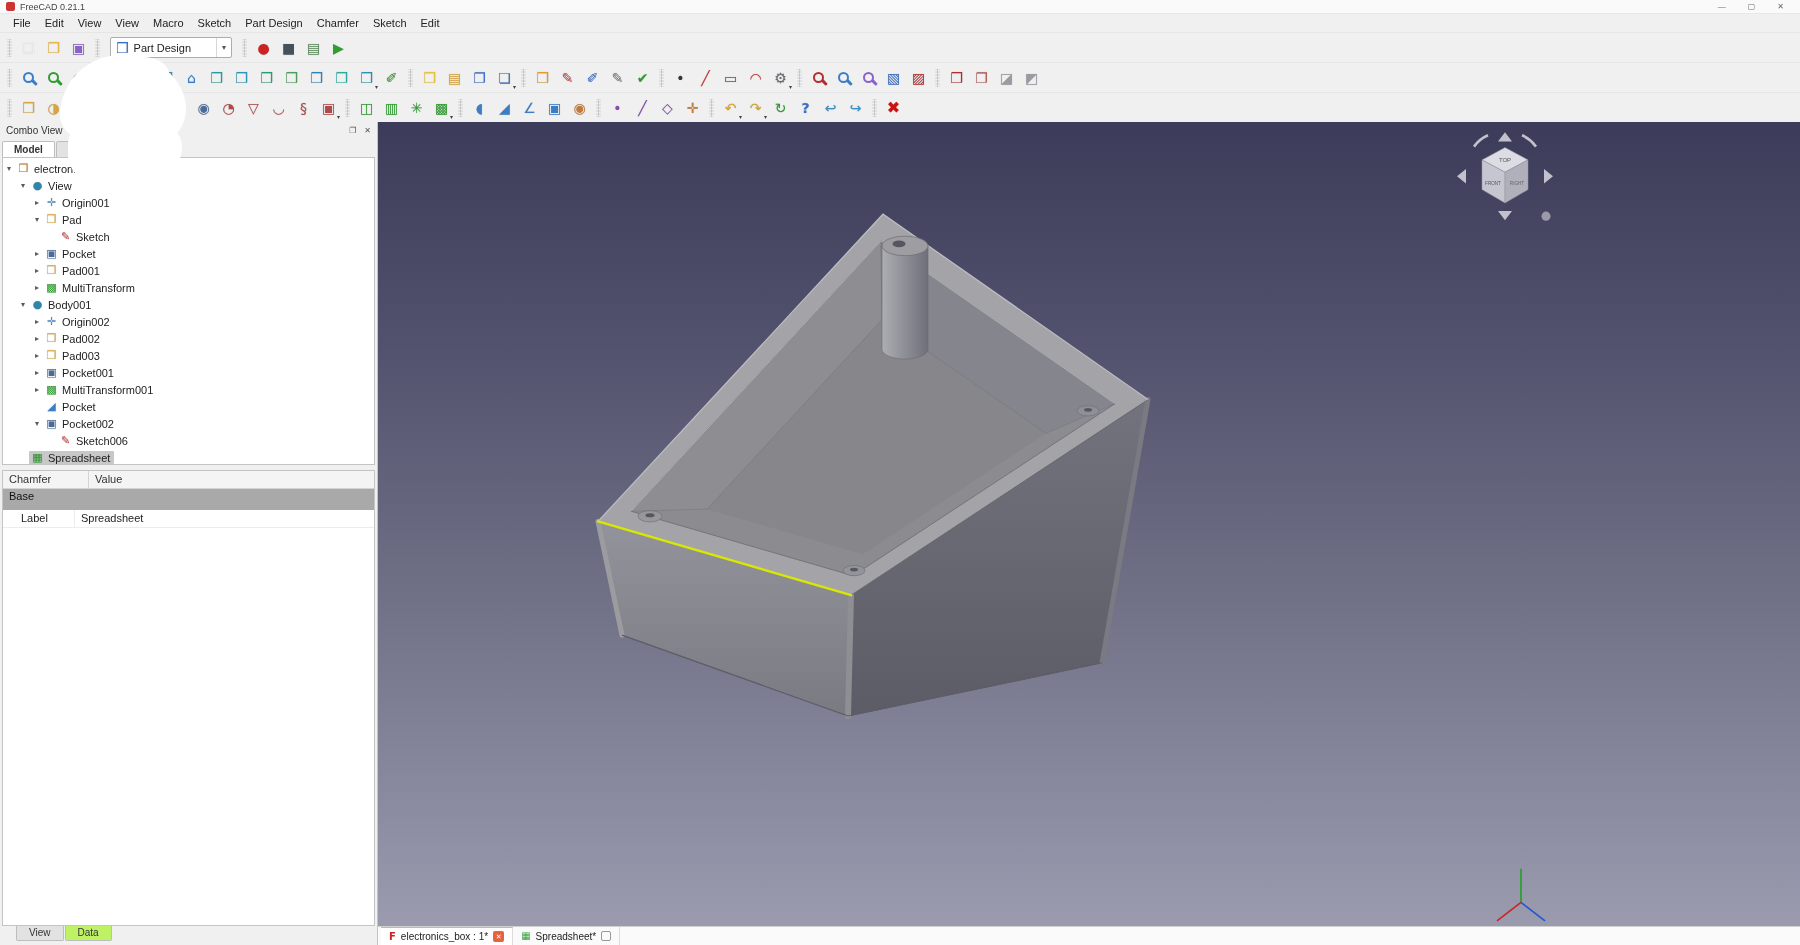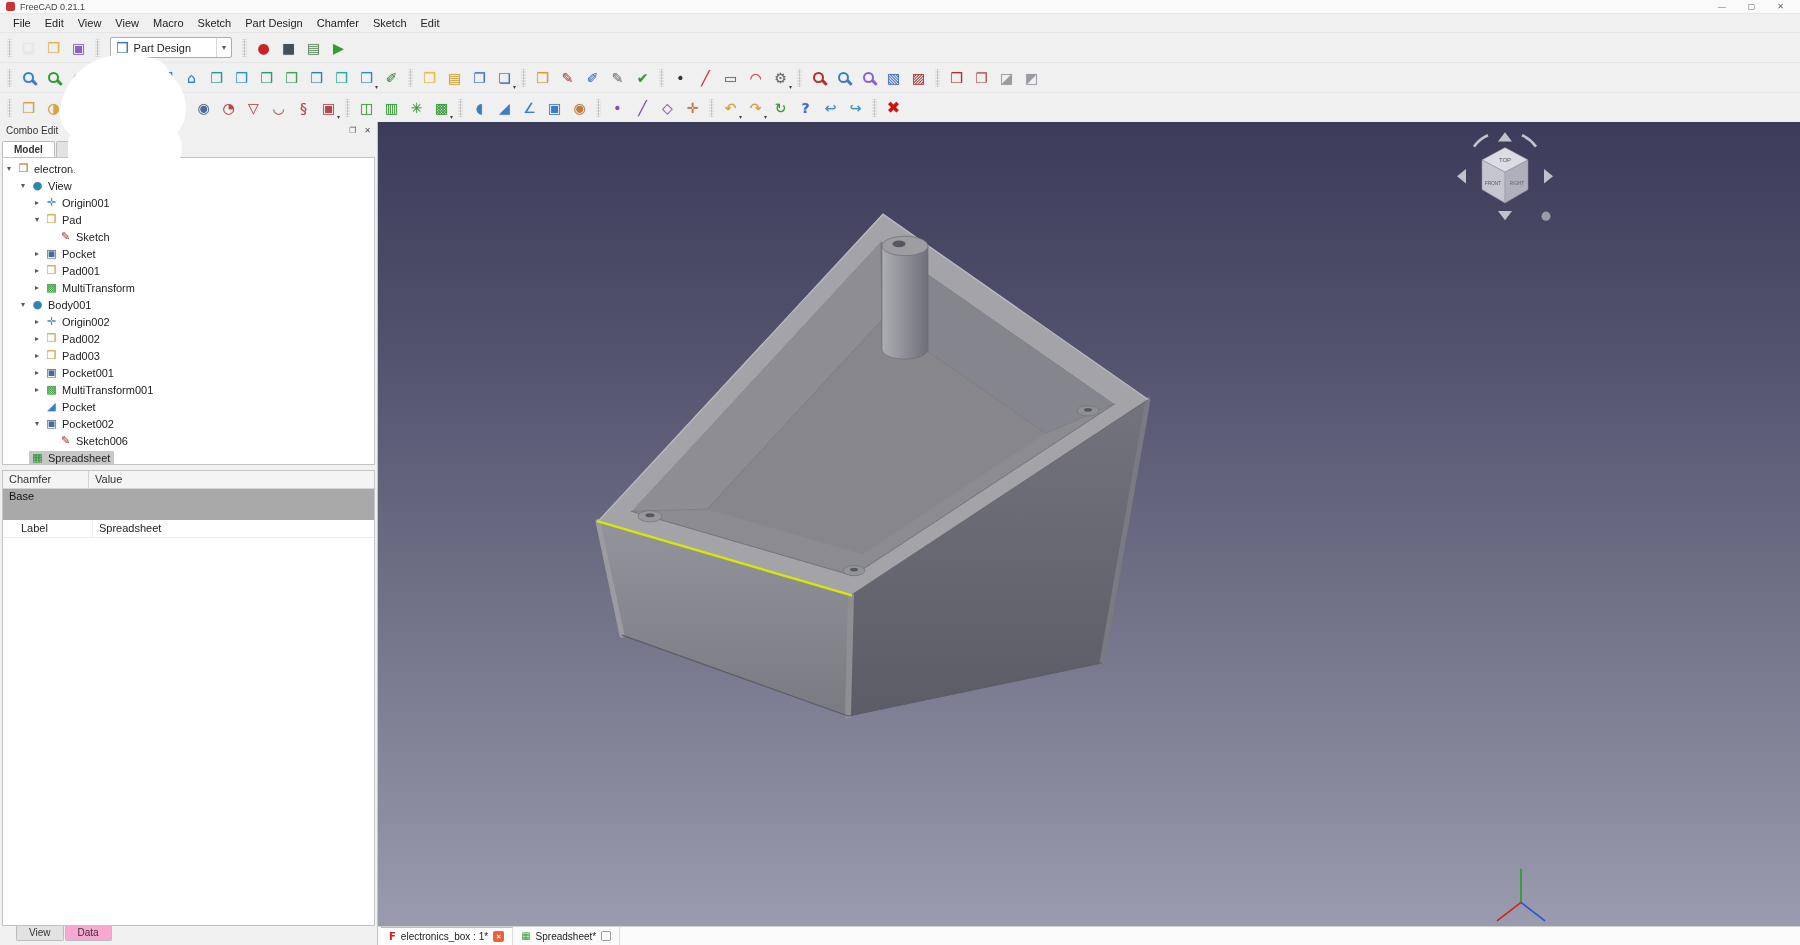--- a/index.html
+++ b/index.html
@@ -40,27 +40,27 @@
   .tind { flex:none; }
   .texp { width:12px; font-size:8px; color:#5a5a5a; text-align:center; flex:none; }
   .tsel { display:flex; align-items:center; padding:0 4px 0 1px; border-radius:1px; }
   .trow.selected .tsel { background:#c8c8c8; }
   .ticon { width:15px; font-family:"DejaVu Sans",sans-serif; font-size:11px; text-align:center; margin-right:3px; text-shadow:0 0 1px rgba(60,60,60,.3); flex:none; }
   .vsplit { height:5px; }
   .props { flex:1; margin:0 2px; background:#fff; border:1px solid #c4c4c4; display:flex; flex-direction:column; font-size:11px; overflow:hidden; }
   .phead { height:18px; display:flex; background:#f4f4f4; border-bottom:1px solid #d4d4d4; color:#333; }
   .phead .c1 { width:86px; padding:2px 6px; border-right:1px solid #d4d4d4; }
   .phead .c2 { padding:2px 6px; }
-  .pgroup { height:31px; background:#a9a9a9; color:#111; padding:1px 6px; }
+  .pgroup { height:21px; background:#a9a9a9; color:#111; padding:1px 6px; }
   .prow { height:18px; display:flex; border-bottom:1px solid #ededed; }
-  .prow .c1 { width:90px; padding:2px 6px 2px 18px; border-right:1px solid #ededed; }
+  .prow .c1 { width:72px; padding:2px 6px 2px 18px; border-right:1px solid #ededed; }
   .prow .c2 { padding:2px 6px; flex:1; }
   .viewdata-tabs { height:19px; display:flex; gap:1px; padding-left:16px; align-items:flex-start; }
   .vtab { font-size:10px; padding:1px 12px 2px; background:#e2e2e2; border:1px solid #bdbdbd; border-top:none; border-radius:0 0 2px 2px; color:#333; }
-  .vtab.active { background:#f9a8d4; }
+  .vtab.active { background:#bef264; }
 
   
   .right-col { flex:1; display:flex; flex-direction:column; min-width:0; }
   .viewport { flex:1; position:relative; background:linear-gradient(180deg,#3c3c5a 0%,#52526e 28%,#737389 62%,#9b9bb0 100%); }
   .viewport svg { position:absolute; inset:0; width:100%; height:100%; display:block; }
   .mdi-bar { height:19px; background:#fafafa; border-top:1px solid #cfcfcf; display:flex; align-items:stretch; padding-left:3px; }
   .mtab { display:flex; align-items:center; gap:5px; padding:0 8px; font-size:10px; color:#222; border-right:1px solid #ddd; }
   .mtab.active { background:#fff; border-top:1px solid #bbb; }
   .mtab-icon { font-family:"DejaVu Sans",sans-serif; font-size:10px; line-height:1; }
   .close-a { width:11px; height:11px; background:#e8623c; color:#fff; font-size:7px; display:flex; align-items:center; justify-content:center; border-radius:2px; }
@@ -372,21 +372,21 @@
       </span>
       <div class="grip"></div>
       <span class="tb-icon">
         <span class="glyph" style="color: rgb(204, 17, 17); font-size: 16px; font-weight: bold;">✖</span>
       </span>
     </div>
 
   <div class="main">
     <div class="dock">
       <div class="dock-header">
-        <span>Combo Edit</span>
+        <span>Combo View</span>
         <span class="dock-btns">
           <span>❐</span>
           <span>✕</span>
         </span>
       </div>
       <div class="combo-tabs">
           <span class="ctab active">Model</span>
           <span class="ctab">Tasks</span>
         </div>
       <div class="tree">

